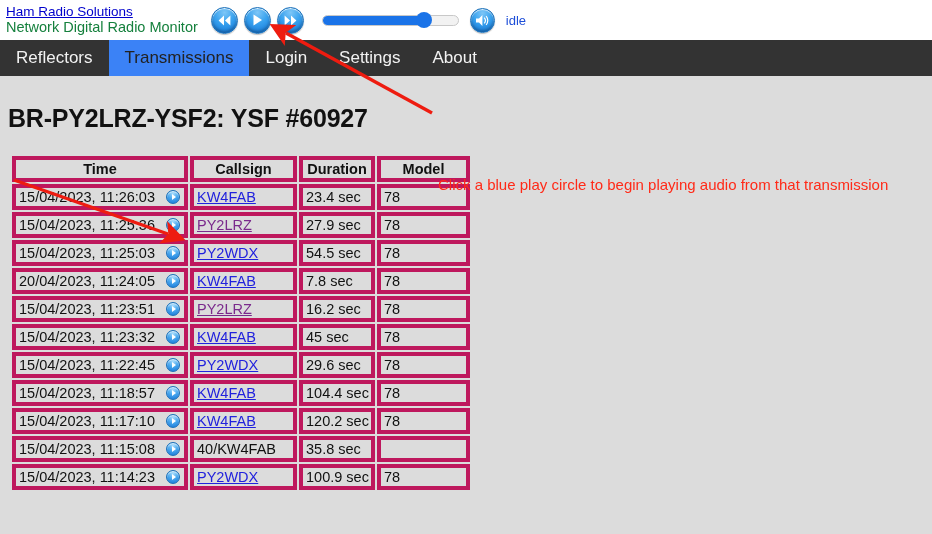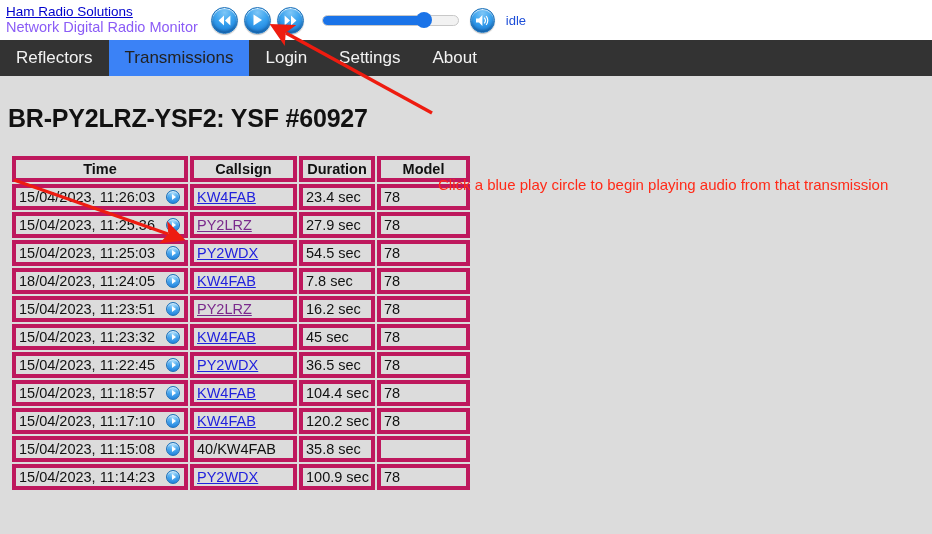--- a/index.html
+++ b/index.html
@@ -34,21 +34,21 @@
   }
   .brand-link {
     color: #0000cc;
     text-decoration: underline;
     font-size: 13.5px;
     font-family: "Liberation Sans", sans-serif;
     white-space: nowrap;
     cursor: pointer;
   }
   .brand-sub {
-    color: #8b5cf6;
+    color: #15803d;
     font-size: 14.5px;
     white-space: nowrap;
     margin-top: 1px;
   }
 
   
   .player {
     display: flex;
     align-items: center;
     margin-left: 13px;
@@ -378,21 +378,21 @@
                 </span>
               </div>
             </td>
             <td><a class="call">PY2WDX</a></td>
             <td>54.5 sec</td>
             <td>78</td>
           </tr>
           <tr>
             <td>
               <div class="time-cell">
-                <span class="t">18/04/2023, 11:24:05</span>
+                <span class="t">20/04/2023, 11:24:05</span>
                 <span class="play-circle">
                   <span class="tri"></span>
                 </span>
               </div>
             </td>
             <td><a class="call">KW4FAB</a></td>
             <td>7.8 sec</td>
             <td>78</td>
           </tr>
           <tr>
@@ -424,21 +424,21 @@
           <tr>
             <td>
               <div class="time-cell">
                 <span class="t">15/04/2023, 11:22:45</span>
                 <span class="play-circle">
                   <span class="tri"></span>
                 </span>
               </div>
             </td>
             <td><a class="call">PY2WDX</a></td>
-            <td>36.5 sec</td>
+            <td>29.6 sec</td>
             <td>78</td>
           </tr>
           <tr>
             <td>
               <div class="time-cell">
                 <span class="t">15/04/2023, 11:18:57</span>
                 <span class="play-circle">
                   <span class="tri"></span>
                 </span>
               </div>

